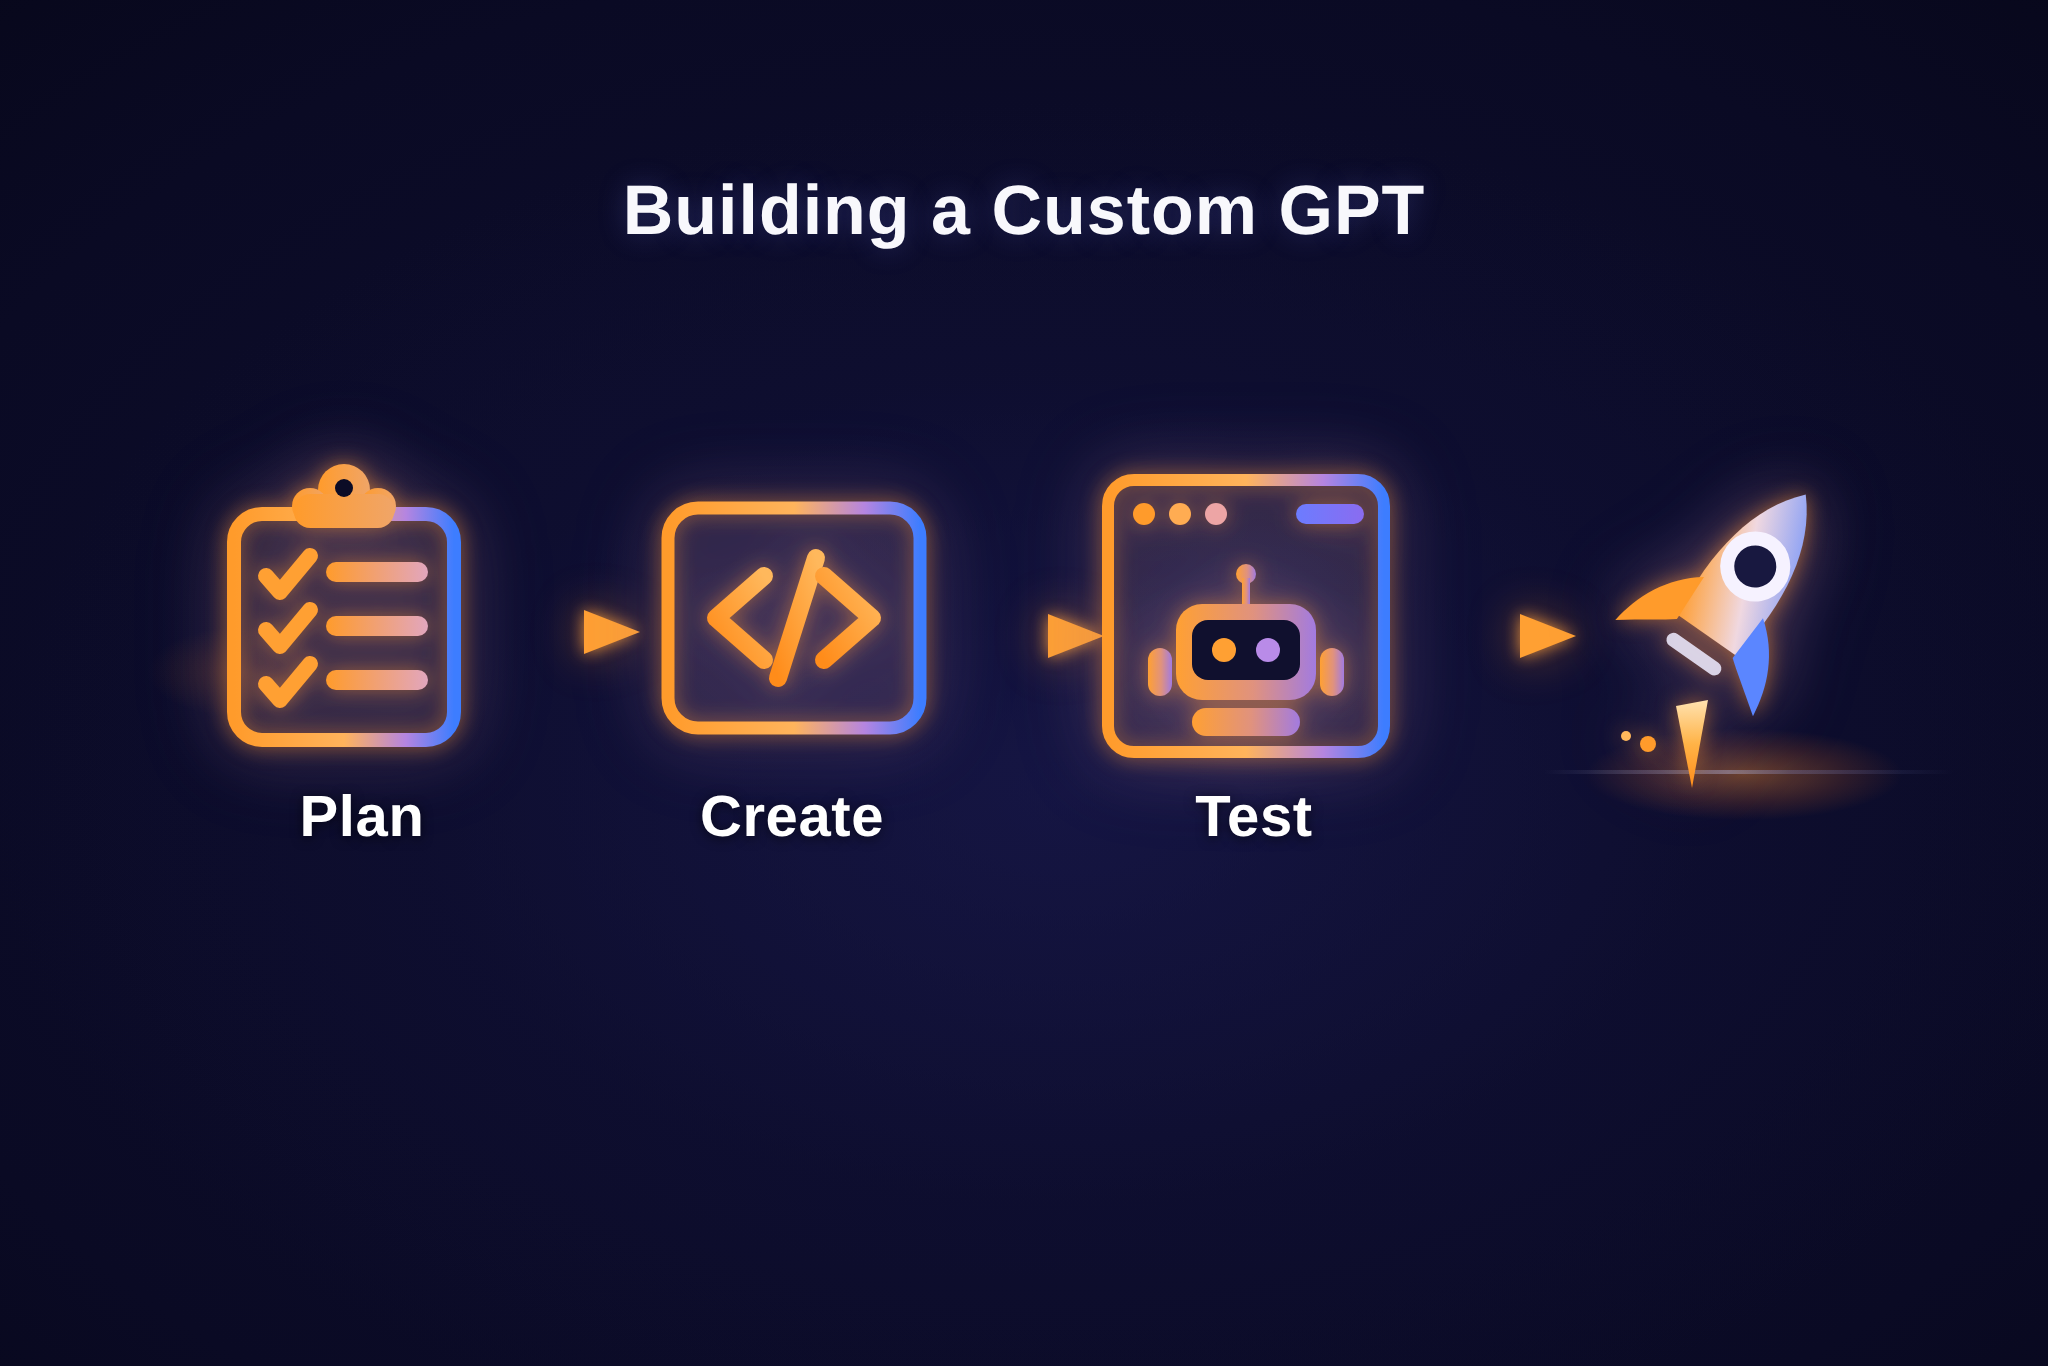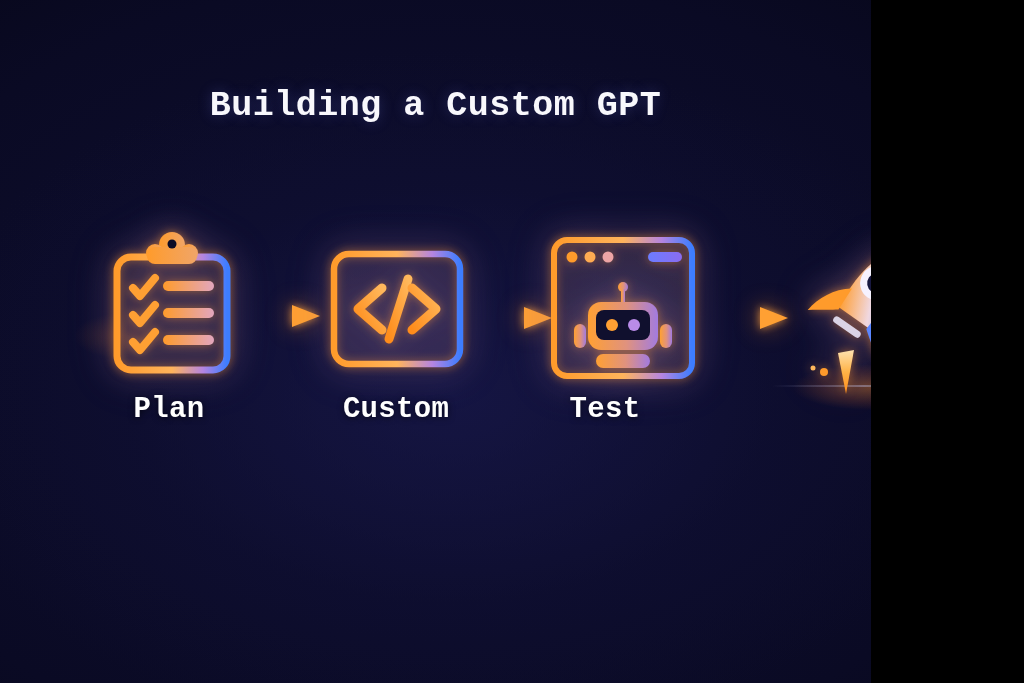--- a/index.html
+++ b/index.html
@@ -1,18 +1,18 @@
 <!DOCTYPE html>
 <html><head>
 <meta charset="utf-8">
 <style>
   html,body{margin:0;padding:0;background:#000;}
   .canvas{
-    position:relative;width:871px;height:683px;overflow:hidden;
-    font-family:Liberation Mono, monospace;
+    position:relative;width:1024px;height:683px;overflow:hidden;
+    font-family:Liberation Sans, sans-serif;
     background:
       radial-gradient(ellipse 720px 460px at 52% 58%, rgba(26,26,80,0.55) 0%, rgba(16,16,54,0.35) 45%, rgba(0,0,0,0) 75%),
       radial-gradient(ellipse 1200px 800px at 50% 55%, #101034 0%, #0a0a24 50%, #050513 80%, #030309 100%);
   }
   .title{
     position:absolute;top:86px;left:50%;transform:translateX(-50%);
     color:#F8F8FC;font-size:35px;font-weight:700;letter-spacing:.5px;white-space:nowrap;
     text-shadow:0 0 14px rgba(120,130,255,0.25);
   }
   .icon-svg{position:absolute;}
@@ -176,17 +176,17 @@
       <path d="M57,75 C42,86 35,102 33,118 C44,110 53,104 58,100 Z" fill="#FF9B2B"></path>
       <path d="M93,75 C108,86 115,102 117,118 C106,110 97,104 92,100 Z" fill="#5B86FF"></path>
       <circle cx="75" cy="56" r="14" fill="#181840" stroke="#F6F2FF" stroke-width="7"></circle>
       <rect x="59" y="106" width="32" height="7" rx="3.5" fill="#E9E4F8" opacity="0.9"></rect>
     </g>
     <polygon points="52,131 60,172 68,128" fill="url(#gradFlame)"></polygon>
     <circle cx="38" cy="150" r="4" fill="#FF9B2B"></circle>
     <circle cx="27" cy="146" r="2.5" fill="#FFB85C"></circle>
   </svg>
 
-  <div class="step-label" style="left:169px">Plan</div>
-  <div class="step-label" style="left:396px">Custom</div>
-  <div class="step-label" style="left:605px">Test</div>
+  <div class="step-label" style="left:181px">Plan</div>
+  <div class="step-label" style="left:396px">Create</div>
+  <div class="step-label" style="left:627px">Test</div>
 
 </div>
 
 </body></html>

